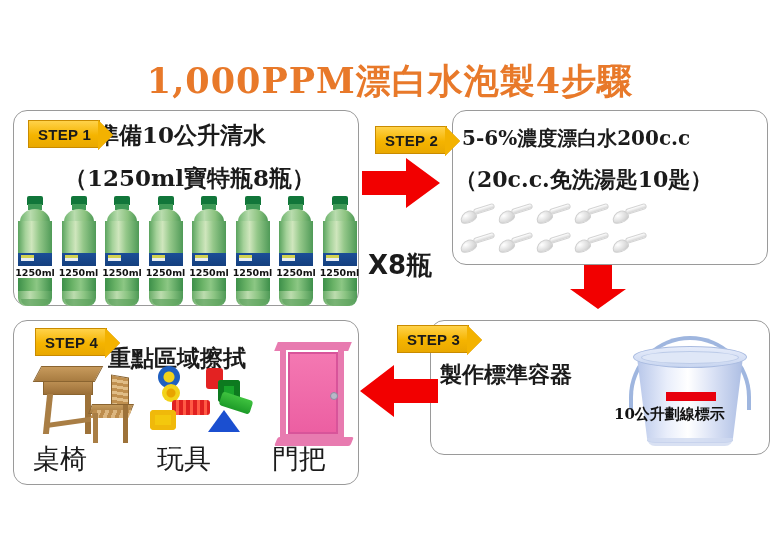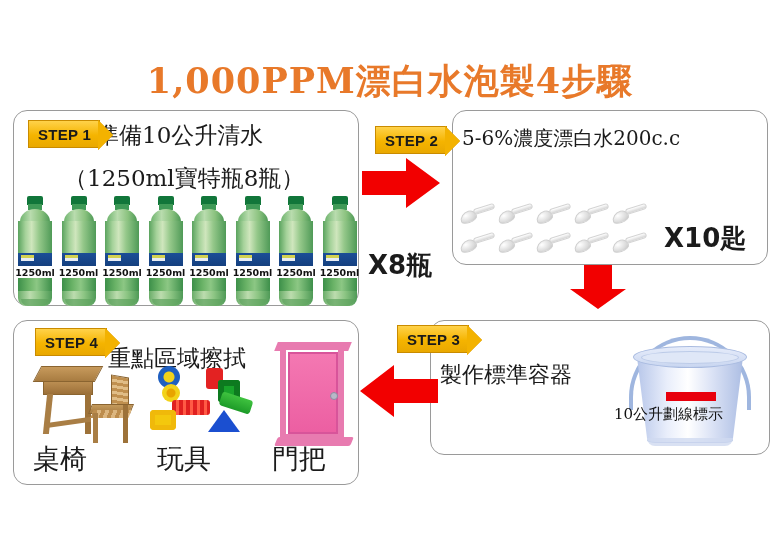--- a/index.html
+++ b/index.html
@@ -76,20 +76,21 @@
   #badge2{left:375px;top:126px; width:72px;}
   #badge3{left:397px;top:325px; width:72px;}
   #badge4{left:35px; top:328px; width:72px;}
 
   
   .cjk{
     position:absolute;
     font-family:"DejaVu Serif","Liberation Serif",serif;
     color:#1b1b1b;
     white-space:nowrap;
+    font-weight:bold;
   }
   #s1line1{left:96px; top:120px; font-size:23px;}
   #s1line2{left:64px; top:163px; font-size:23px;}
   #s2line1{left:462px;top:125px; font-size:20px;}
   #s2line2{left:455px;top:165px; font-size:22px;}
   #s3text {left:440px;top:360px; font-size:22px;}
   #s4text {left:108px;top:343px; font-size:23px;}
   #bucketLabel{left:614px;top:405px;font-size:15px;color:#111;}
 
   .xcount{
@@ -349,20 +350,21 @@
   </div>
 
   <div class="panel" id="panel2"></div>
 
   <div class="badge" id="badge2">
     <span>STEP 2</span>
     <span class="tip"></span>
   </div>
 
   <div class="cjk" id="s2line1">5-6%濃度漂白水200c.c</div>
+  <div class="cjk" id="s2line2">（20c.c.免洗湯匙10匙）</div>
 
   <div id="spoons">
     <div class="spoon" style="left: 0px; top: 0px;">
       <span class="sp-bowl"></span>
       <span class="sp-handle"></span>
     </div>
   <div class="spoon" style="left: 38px; top: 0px;">
       <span class="sp-bowl"></span>
       <span class="sp-handle"></span>
     </div>
@@ -393,21 +395,20 @@
       <div class="spoon" style="left: 114px; top: 29px;">
       <span class="sp-bowl"></span>
       <span class="sp-handle"></span>
     </div>
       <div class="spoon" style="left: 152px; top: 29px;">
       <span class="sp-bowl"></span>
       <span class="sp-handle"></span>
     </div>
     </div>
 
-  <div class="xcount" id="x10">X10匙</div>
 
   <div class="arrow" style="left:570px;top:265px;">
     <svg width="56" height="44" viewBox="0 0 56 44" aria-hidden="true">
       <polygon points="14,0 42,0 42,24 56,24 28,44 0,24 14,24" fill="#F20000"></polygon>
     </svg>
   </div>
 
   <div class="panel" id="panel3"></div>
 
   <div class="badge" id="badge3">

